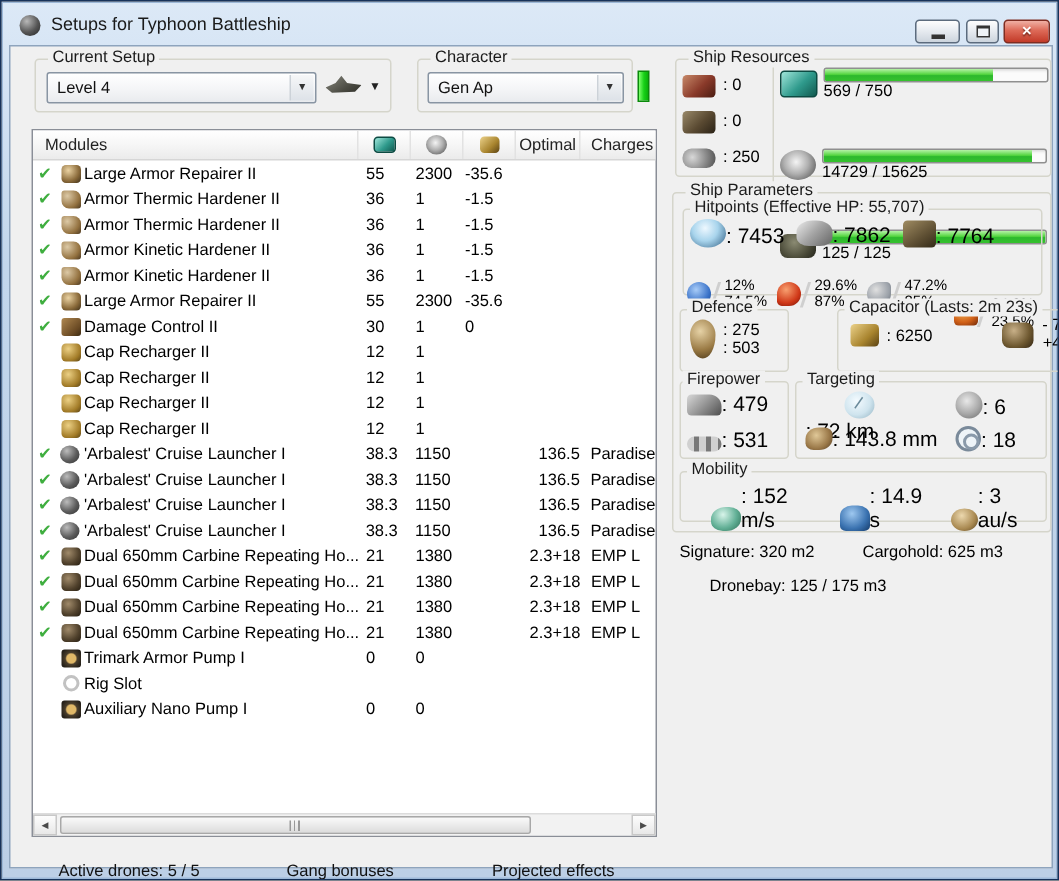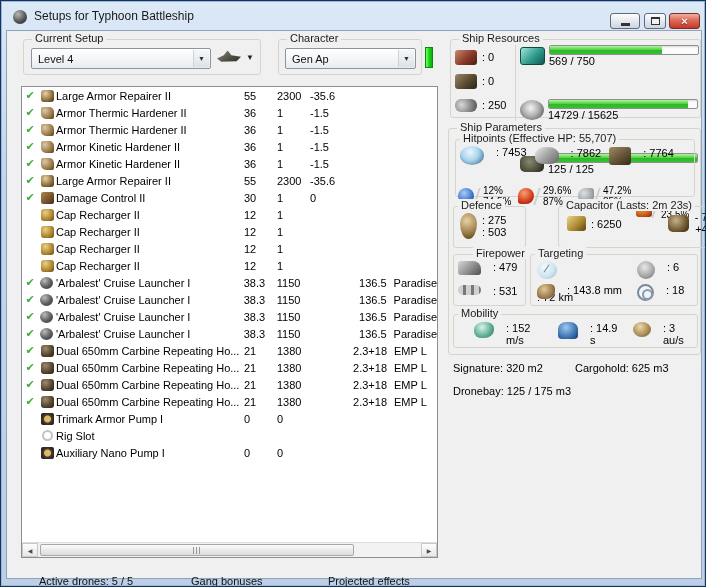--- a/index.html
+++ b/index.html
@@ -60,21 +60,21 @@
   .sb-track{flex:1;position:relative;}
   .sb-thumb{position:absolute;left:2px;top:1px;height:12px;width:82%;background:linear-gradient(#fafafa,#dcdcdc);border:1px solid #a8a8a8;border-radius:2px;display:flex;align-items:center;justify-content:center;}
   .sb-grip{width:9px;height:7px;background:repeating-linear-gradient(90deg,#999 0 1px,transparent 1px 3px);}
   
   .status-item{position:absolute;font-size:11px;color:#111;top:574px;}
   .res-left-row{display:flex;align-items:center;gap:5px;font-size:11px;height:25px;}
   .res-right-row{display:flex;align-items:center;gap:4px;height:26px;}
   .pbar{width:150px;height:10px;background:#fbfbfb;border:1px solid #8f8f8f;border-radius:2px;overflow:hidden;box-shadow:inset 1px 1px 2px #d8d8d8;}
   .pfill{height:100%;background:linear-gradient(#b4f2a6,#53d53f 45%,#2db82d 55%,#35c22e);}
   .ptext{font-size:11px;color:#000;line-height:12px;}
-  .hp-group{display:flex;align-items:flex-start;gap:12px;font-size:11px;}
+  .hp-group{display:flex;align-items:flex-end;gap:0;font-size:14px;}
   .resist{display:flex;align-items:center;font-size:10px;line-height:11px;}
   .rslash{width:4px;height:17px;border-left:2px solid #cfcfcf;transform:skewX(-18deg);margin:0 3px 0 2px;}
   .stack{display:flex;flex-direction:column;}
   
   .ic{display:inline-block;flex:none;}
   .ic-turret-hp{width:22px;height:15px;background:linear-gradient(135deg,#c88a6a,#8a3a2a 55%,#4a1c12);border-radius:3px;}
   .ic-launcher-hp{width:22px;height:15px;background:linear-gradient(135deg,#9a8a6a,#5a4a32 55%,#2a2216);border-radius:3px;}
   .ic-calib{width:22px;height:13px;background:radial-gradient(circle at 30% 45%,#d8d8d8,#8a8a8a 55%,#4e4e4e);border-radius:6px;}
   .ic-cpu{width:25px;height:18px;background:linear-gradient(135deg,#9fe6da,#2f9a8c 55%,#115a50);border:1px solid #0c4a42;border-radius:3px;}
   .ic-pg{width:24px;height:20px;background:radial-gradient(circle at 45% 40%,#f4f4f4,#b0b0b0 45%,#6a6a6a 80%);border-radius:50%;}
@@ -140,20 +140,34 @@
   <div class="groupbox" style="left:277px;top:38px;width:144px;height:36px;">
     <span class="gb-label">Character</span>
     <div class="combo" style="left:6px;top:8px;width:131px;">
       <span>Gen Ap</span>
       <span class="combo-arrow">▼</span>
     </div>
   </div>
   <div class="green-ind"></div>
 
   <div class="modtable">
+    <div class="thead">
+      <div class="th th-name">Modules</div>
+      <div class="th th-ic">
+          <span class="ic ic-cpu" style="width:15px;height:11px;"></span>
+        </div>
+      <div class="th th-ic">
+          <span class="ic ic-pg" style="width:14px;height:13px;"></span>
+        </div>
+      <div class="th th-ic">
+          <span class="ic ic-capac" style="width:13px;height:11px;"></span>
+        </div>
+      <div class="th th-opt">Optimal</div>
+      <div class="th th-chg">Charges</div>
+    </div>
     <div class="tbody" id="tbody">
         <div class="trow">
       <span class="c-check" style="visibility: visible;">✔</span>
       <span class="c-icon">
             <span class="mi mi-repairer"></span>
           </span>
       <span class="c-name">Large Armor Repairer II</span>
       <span class="c-cpu">55</span>
       <span class="c-pg">2300</span>
       <span class="c-cap">-35.6</span>
@@ -554,21 +568,21 @@
     <div style="position:absolute;right:8px;top:4px;display:flex;align-items:center;gap:6px;">
       <span class="ic ic-capdelta"></span>
       <span class="stack fs11" style="text-align:right;">
           <span>- 77.1</span>
           <span>+44.9</span>
         </span>
     </div>
   </div>
 
   <div class="groupbox" style="left:452px;top:253px;width:73px;height:52px;">
-    <span class="gb-label" style="left:19px;">Firepower</span>
+    <span class="gb-label" style="left:1px;">Firepower</span>
     <div class="hp-group" style="position:absolute;left:4px;top:6px;">
         <span class="ic ic-fp-turret"></span>
         <span>: 479</span>
       </div>
     <div class="hp-group" style="position:absolute;left:4px;top:30px;">
         <span class="ic ic-fp-missile"></span>
         <span>: 531</span>
       </div>
   </div>
 
@@ -605,15 +619,15 @@
         </div>
       <div class="hp-group">
           <span class="ic ic-warp"></span>
           <span>: 3 au/s</span>
         </div>
     </div>
   </div>
 
   <span class="abs fs11" style="left:452px;top:361px;">Signature: 320 m2</span>
   <span class="abs fs11" style="left:574px;top:361px;">Cargohold: 625 m3</span>
-  <span class="abs fs11" style="left:452px;top:384px;">Dronebay: 125 / 175 m3</span>
+  <span class="abs fs11" style="left:472px;top:384px;">Dronebay: 125 / 175 m3</span>
 
 </div>
 
 </body></html>

